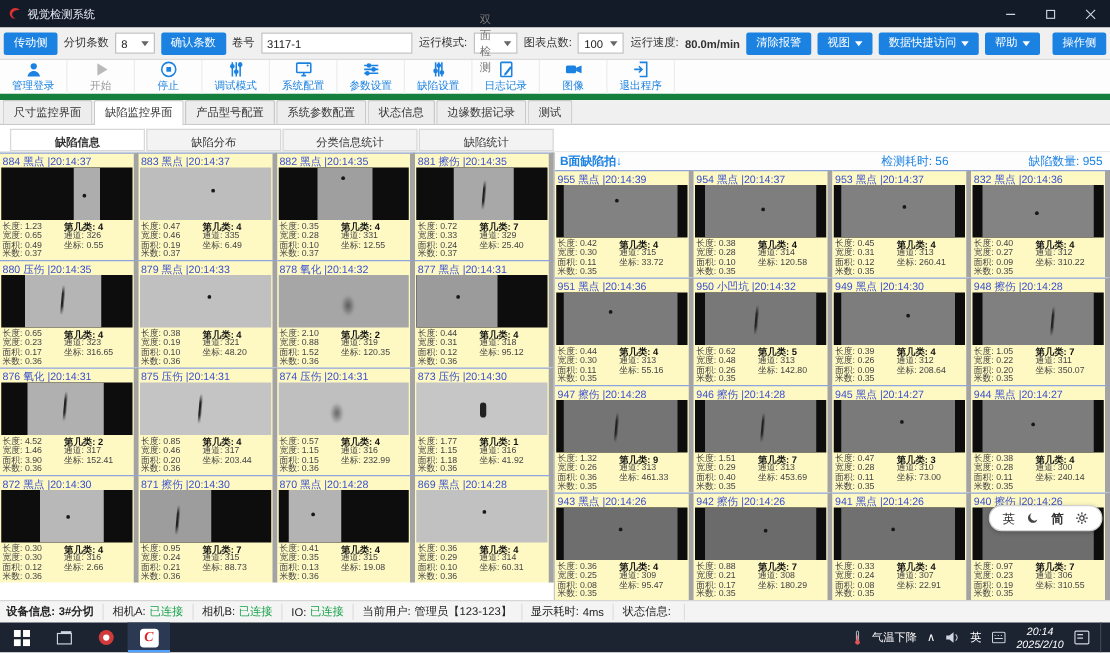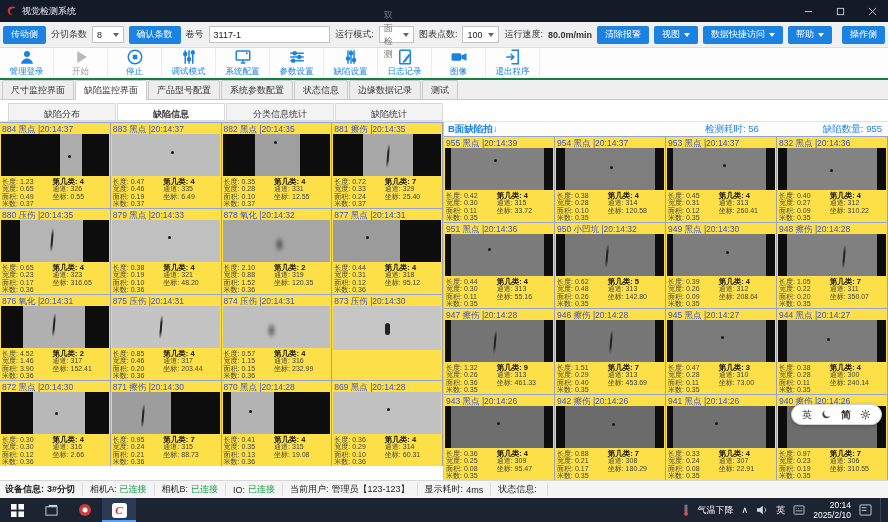--- a/index.html
+++ b/index.html
@@ -21,21 +21,21 @@
             height:18px;padding:0 8px;display:inline-flex;align-items:center;gap:4px;white-space:nowrap;}
   .caret-w{width:0;height:0;border-left:3px solid transparent;border-right:3px solid transparent;border-top:4px solid #fff;}
   .caret-g{width:0;height:0;border-left:3px solid transparent;border-right:3px solid transparent;border-top:4px solid #666;margin-left:auto;}
   .field{background:#fff;border:1px solid #c2c2c2;height:17px;display:inline-flex;
          align-items:center;font-size:9px;padding:0 4px;color:#222;}
   .sel{justify-content:space-between;gap:6px;}
   .lbl{white-space:nowrap;}
   .spacer{flex:1;}
 
   
-  .toolbar2{height:32px;background:#fdfdfd;border-bottom:2px solid #15803d;display:flex;align-items:stretch;}
+  .toolbar2{height:32px;background:#fdfdfd;border-bottom:5px solid #15803d;display:flex;align-items:stretch;}
   .action{display:flex;flex-direction:column;align-items:center;justify-content:center;
           min-width:54px;padding:0 6px;border-right:1px solid #ededed;color:#1b82e2;font-size:8.5px;gap:0px;}
   .action svg{display:block;}
   .action.disabled{color:#9a9a9a;}
 
   
   .maintabs{height:20px;background:#f0f0f0;display:flex;align-items:flex-end;
             padding-left:2px;border-bottom:1px solid #c9c9c9;font-size:9px;}
   .mtab{padding:3px 8px 2px 8px;border:1px solid #c9c9c9;border-bottom:none;background:#ededed;
         margin-right:1px;color:#333;border-radius:2px 2px 0 0;}
@@ -48,22 +48,22 @@
 
   
   .panels{display:flex;height:358px;}
   .panel{width:444px;border-right:1px solid #c6c6c6;background:#fff;display:flex;flex-direction:column;}
   .panel:last-child{border-right:none;}
   .panel-h{height:14px;display:flex;align-items:center;font-size:9.5px;padding:0 4px;background:#fdfdfe;}
   .panel-title{color:#1b82e2;font-weight:bold;}
   .panel-time{margin-left:auto;margin-right:64px;color:#1b82e2;}
   .panel-count{color:#1b82e2;margin-right:2px;}
   .grid{display:grid;grid-template-columns:repeat(4,1fr);}
-  .cell{height:86px;border-right:1px solid #a3a3a3;border-top:1px solid #8fa3dc;
-        display:flex;flex-direction:column;overflow:hidden;background:#fde047;}
+  .cell{height:86px;border-right:4px solid #a3a3a3;border-top:1px solid #8fa3dc;
+        display:flex;flex-direction:column;overflow:hidden;background:#fef9c3;}
   .cell-h{font-size:8.5px;color:#3a50cf;padding:1px 2px 0 2px;height:11px;white-space:nowrap;overflow:hidden;}
   .thumb{height:44px;margin:0 1px;position:relative;overflow:hidden;}
   .band{position:absolute;top:0;height:100%;}
   .m-dot{position:absolute;width:3px;height:3px;border-radius:50%;background:#181818;}
   .m-scratch{position:absolute;width:2px;height:58%;background:linear-gradient(#0000,#222 30%,#222 70%,#0000);
              transform:rotate(5deg);filter:blur(.4px);}
   .m-smudge{position:absolute;width:11px;height:17px;background:radial-gradient(#22222299,#0000 70%);filter:blur(1px);}
   .m-blob{position:absolute;width:5px;height:12px;background:#222;border-radius:3px;filter:blur(.5px);}
   .cell-stats{flex:1;display:flex;font-size:7px;line-height:7.6px;color:#444;padding:2px 2px 0 2px;justify-content:flex-end;}
   .col-l{width:45%;}
@@ -78,21 +78,21 @@
   .ok{color:#17a34a;}
 
   
   .taskbar{height:24px;background:#1c2331;display:flex;align-items:center;color:#fff;}
   .tb-app{width:34px;height:24px;display:flex;align-items:center;justify-content:center;}
   .tb-app.active{background:#2b3a52;box-shadow:inset 0 -2px 0 #4fa3ff;}
   .c-badge{width:15px;height:15px;border-radius:3px;background:#fff;color:#d22;
            font-weight:bold;font-size:11px;display:flex;align-items:center;justify-content:center;
            font-family:"Liberation Serif","DejaVu Serif",serif;font-style:italic;}
   .tray{margin-left:auto;display:flex;align-items:center;gap:8px;font-size:9px;padding-right:4px;}
-  .clock{text-align:right;font-size:8.5px;line-height:10px;}
+  .clock{text-align:center;font-size:8.5px;line-height:10px;font-style:italic;}
   .show-desktop{width:4px;height:24px;border-left:1px solid #3a455a;}
 
   
   .floater{position:absolute;right:6px;top:404px;height:21px;background:#fff;border:1px solid #d4d4d4;
            border-radius:11px;box-shadow:0 1px 4px rgba(0,0,0,.25);display:flex;align-items:center;
            gap:9px;padding:0 10px;font-size:10px;color:#333;z-index:5;}
   .floater .zh{font-weight:bold;}
 </style>
 </head>
 <body>
@@ -251,22 +251,22 @@
     <span class="mtab">尺寸监控界面</span>
     <span class="mtab active">缺陷监控界面</span>
     <span class="mtab">产品型号配置</span>
     <span class="mtab">系统参数配置</span>
     <span class="mtab">状态信息</span>
     <span class="mtab">边缘数据记录</span>
     <span class="mtab">测试</span>
   </nav>
 
 <nav class="subtabs" id="sub-tabs">
+    <span class="stab active">缺陷信息</span>
     <span class="stab">缺陷分布</span>
-    <span class="stab active">缺陷信息</span>
     <span class="stab">分类信息统计</span>
     <span class="stab">缺陷统计</span>
   </nav>
 
 <div class="panels">
   <section class="panel">
     <div class="grid">
         <div class="cell">
           <div class="cell-h">884 黑点 |20:14:37</div>
           <div class="thumb" style="background: rgb(13, 13, 13);">
@@ -479,20 +479,33 @@
               <div class="r1">第几类: 4</div>
               <div>通道: 316</div>
               <div>坐标: 232.99</div>
             </div>
           </div>
         </div>
         <div class="cell">
           <div class="cell-h">873 压伤 |20:14:30</div>
           <div class="thumb" style="background: rgb(198, 198, 198);">
             <div class="m-blob" style="left: 48%; top: 38%;"></div>
+          </div>
+          <div class="cell-stats">
+            <div class="col-l">
+              <div>长度: 1.77</div>
+              <div>宽度: 1.15</div>
+              <div>面积: 1.18</div>
+              <div>米数: 0.36</div>
+            </div>
+            <div class="col-r">
+              <div class="r1">第几类: 1</div>
+              <div>通道: 316</div>
+              <div>坐标: 41.92</div>
+            </div>
           </div>
         </div>
         <div class="cell">
           <div class="cell-h">872 黑点 |20:14:30</div>
           <div class="thumb" style="background: rgb(13, 13, 13);">
             <div class="band" style="left: 30%; width: 48%; background: rgb(184, 184, 184);"></div>
             <div class="m-dot" style="left: 50%; top: 48%;"></div>
           </div>
           <div class="cell-stats">
             <div class="col-l">

